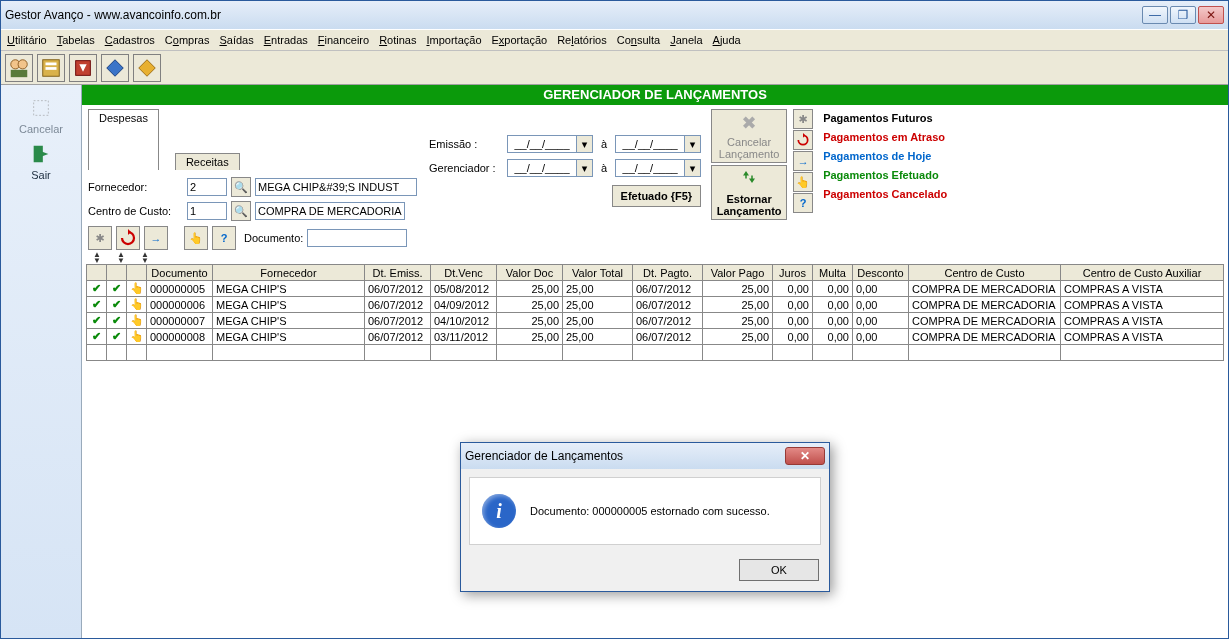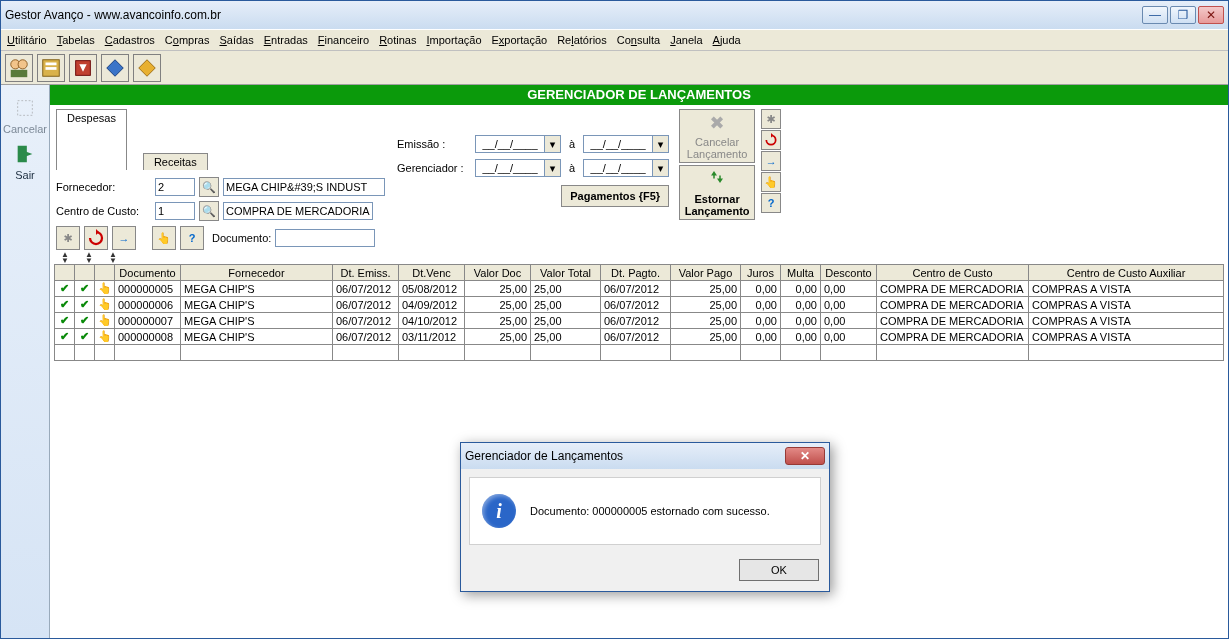--- a/index.html
+++ b/index.html
@@ -10,21 +10,21 @@
 .titlebar .winbtns { display: flex; gap: 2px; }
 .winbtn { width: 26px; height: 18px; border: 1px solid #6a8ab0; border-radius: 2px; background: linear-gradient(#f1f6fc,#cfe0f3); display: inline-flex; align-items: center; justify-content: center; font-size: 12px; color:#2a5a9c; cursor: default; }
 .winbtn.close { background: linear-gradient(#f3c9c9,#e79a9a); border-color:#c0504d; color:#7a1410; }
 .menubar { height: 22px; background: #ece9d8; padding: 2px 6px; display: flex; gap: 10px; align-items: center; border-top:1px solid #fff; border-bottom:1px solid #c0c0c0;}
 .menubar span { cursor: default; }
 .menubar span u { text-decoration: underline; }
 .toolbar-main { height: 34px; background: #ece9d8; border-bottom:1px solid #a0a0a0; display:flex; align-items:center; padding:0 4px; gap:4px;}
 .tbtn { width:28px; height:28px; border:1px solid #808080; background:#ece9d8; display:inline-flex; align-items:center; justify-content:center; }
 .tbtn svg { width:22px; height:22px; }
 .body-split { display:flex; height: calc(639px - 28px - 22px - 34px - 2px); }
-.left-sidebar { width:49px; background:linear-gradient(#e8f0fa,#d6e4f5); border-right:1px solid #9ab; display:flex; flex-direction:column; align-items:center; padding-top:10px; gap:6px;}
+.left-sidebar { width:81px; background:linear-gradient(#e8f0fa,#d6e4f5); border-right:1px solid #9ab; display:flex; flex-direction:column; align-items:center; padding-top:10px; gap:6px;}
 .side-btn { display:flex; flex-direction:column; align-items:center; gap:2px; color:#234; font-size:11px; cursor:default;}
 .side-btn .ic { width:26px; height:26px; display:inline-flex; align-items:center; justify-content:center; }
 .main-area { flex:1; display:flex; flex-direction:column; }
 .green-banner { background:#0b9a0b; height:20px; color:#fff; text-align:center; font-weight:bold; font-size:13px; line-height:20px;}
 .filters { padding:4px 6px 2px 6px; display:flex; gap:6px; position:relative; }
 .filter-left { display:flex; flex-direction:column; gap:2px; }
 .tabs { display:flex; gap:16px; margin-bottom:4px;text-align:center;}
 .tab { border:1px solid #888; padding:2px 10px; background:#ece9d8; border-bottom:none; }
 .tab.active { background:#fff; }
 .tab.inactive { background:#ece9d8;margin-top:44px; }
@@ -211,21 +211,21 @@
                 <span class="dd">▾</span>
               </span>
             <span style="margin:0 4px">à</span>
             <span class="date-combo">
                 <input value="__/__/____" style="">
                 <span class="dd">▾</span>
               </span>
           </div>
           <div class="row" style="justify-content:flex-end; margin-top:4px;">
             <span class="atual-btn">
-                <b>Pagamentos {F5}</b>
+                <b>Efetuado {F5}</b>
               </span>
           </div>
         </div>
 
         <div style="display:flex; flex-direction:column; gap:2px; margin-left:4px;">
           <div class="big-btn disabled">
             <span class="icon" style="color:#aaa">✖</span>
             <span>Cancelar Lançamento</span>
           </div>
           <div class="big-btn">
@@ -243,20 +243,37 @@
               <svg viewBox="0 0 24 24" width="14" height="14">
                 <path d="M12 4 A8 8 0 1 1 4 12" fill="none" stroke="#c00" stroke-width="3"></path>
                 <polygon points="12,0 12,8 16,4" fill="#c00"></polygon>
               </svg>
             </span>
           <span class="ibtn" style="color:#06c;font-weight:bold">→</span>
           <span class="ibtn">👆</span>
           <span class="ibtn" style="color:#06c;font-weight:bold">?</span>
         </div>
 
+        <div class="legend-col">
+          <div class="legend-row">
+              <span class="lb" style="color:#000">Pagamentos Futuros</span>
+            </div>
+          <div class="legend-row">
+              <span class="lb" style="color:#c00">Pagamentos em Atraso</span>
+            </div>
+          <div class="legend-row">
+              <span class="lb" style="color:#06c">Pagamentos de Hoje</span>
+            </div>
+          <div class="legend-row">
+              <span class="lb" style="color:#0a8a0a">Pagamentos Efetuado</span>
+            </div>
+          <div class="legend-row">
+              <span class="lb" style="color:#c00">Pagamentos Cancelado</span>
+            </div>
+        </div>
       </div>
 
       <div class="grid">
         <div class="grid-head-tri">
           <span class="tri-sort">▲<br>▼</span>
           <span class="tri-sort" style="margin-left:6px">▲<br>▼</span>
           <span class="tri-sort" style="margin-left:6px">▲<br>▼</span>
         </div>
         <table class="data">
           <colgroup>

